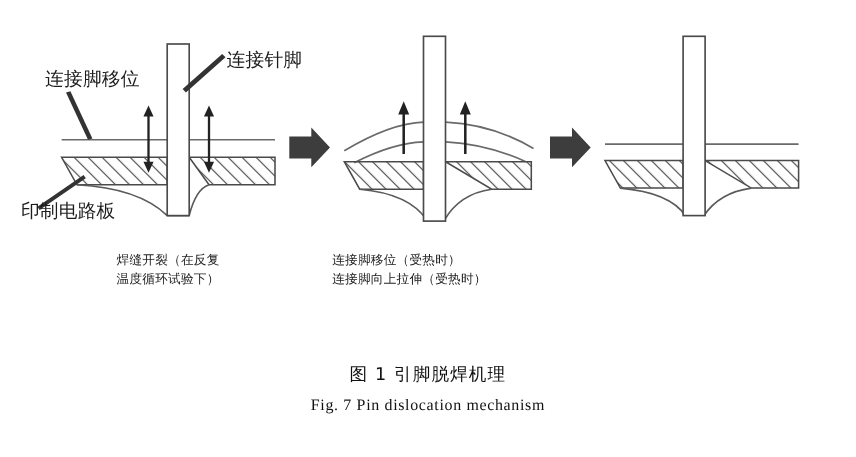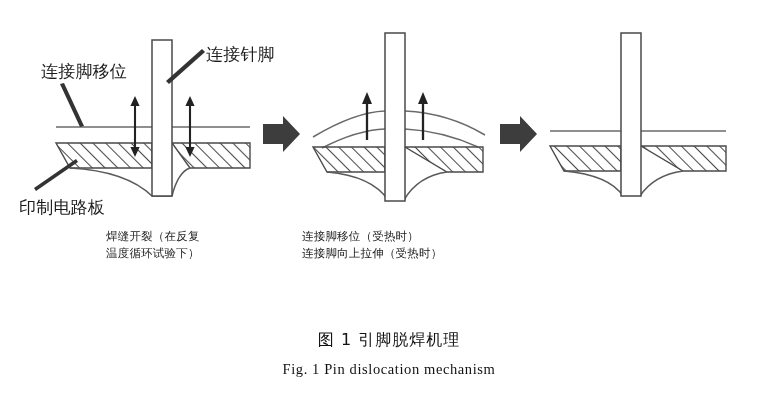--- a/index.html
+++ b/index.html
@@ -192,26 +192,26 @@
       <g>
         <rect x="621" y="33" width="20" height="163" fill="#ffffff" stroke="#4a4a4a" stroke-width="1.5"></rect>
       </g>
     </g>
   </svg>
 
   <div class="lbl-cn" style="left:41px; top:60px;">连接脚移位</div>
 
   <div class="lbl-cn" style="left:206px; top:43px;">连接针脚</div>
 
-  <div class="lbl-cn" style="left:19px; top:180px;margin-top:16px;">印制电路板</div>
+  <div class="lbl-cn" style="left:19px; top:180px;">印制电路板</div>
 
   <div class="cap-cn" style="left:106px; top:228px; width:180px;">焊缝开裂（在反复
 温度循环试验下）</div>
 
   <div class="cap-cn" style="left:302px; top:228px; width:210px;">连接脚移位（受热时）
 连接脚向上拉伸（受热时）</div>
 
 
   <div class="fig-cn" style="left:0; top:330px;">图 1    引脚脱焊机理</div>
 
-  <div class="fig-en" style="left:0; top:361px;">Fig. 1    Pin dislocation mechanism</div>
+  <div class="fig-en" style="left:0; top:361px;">Fig. 7    Pin dislocation mechanism</div>
 
 </div>
 
 </body></html>

